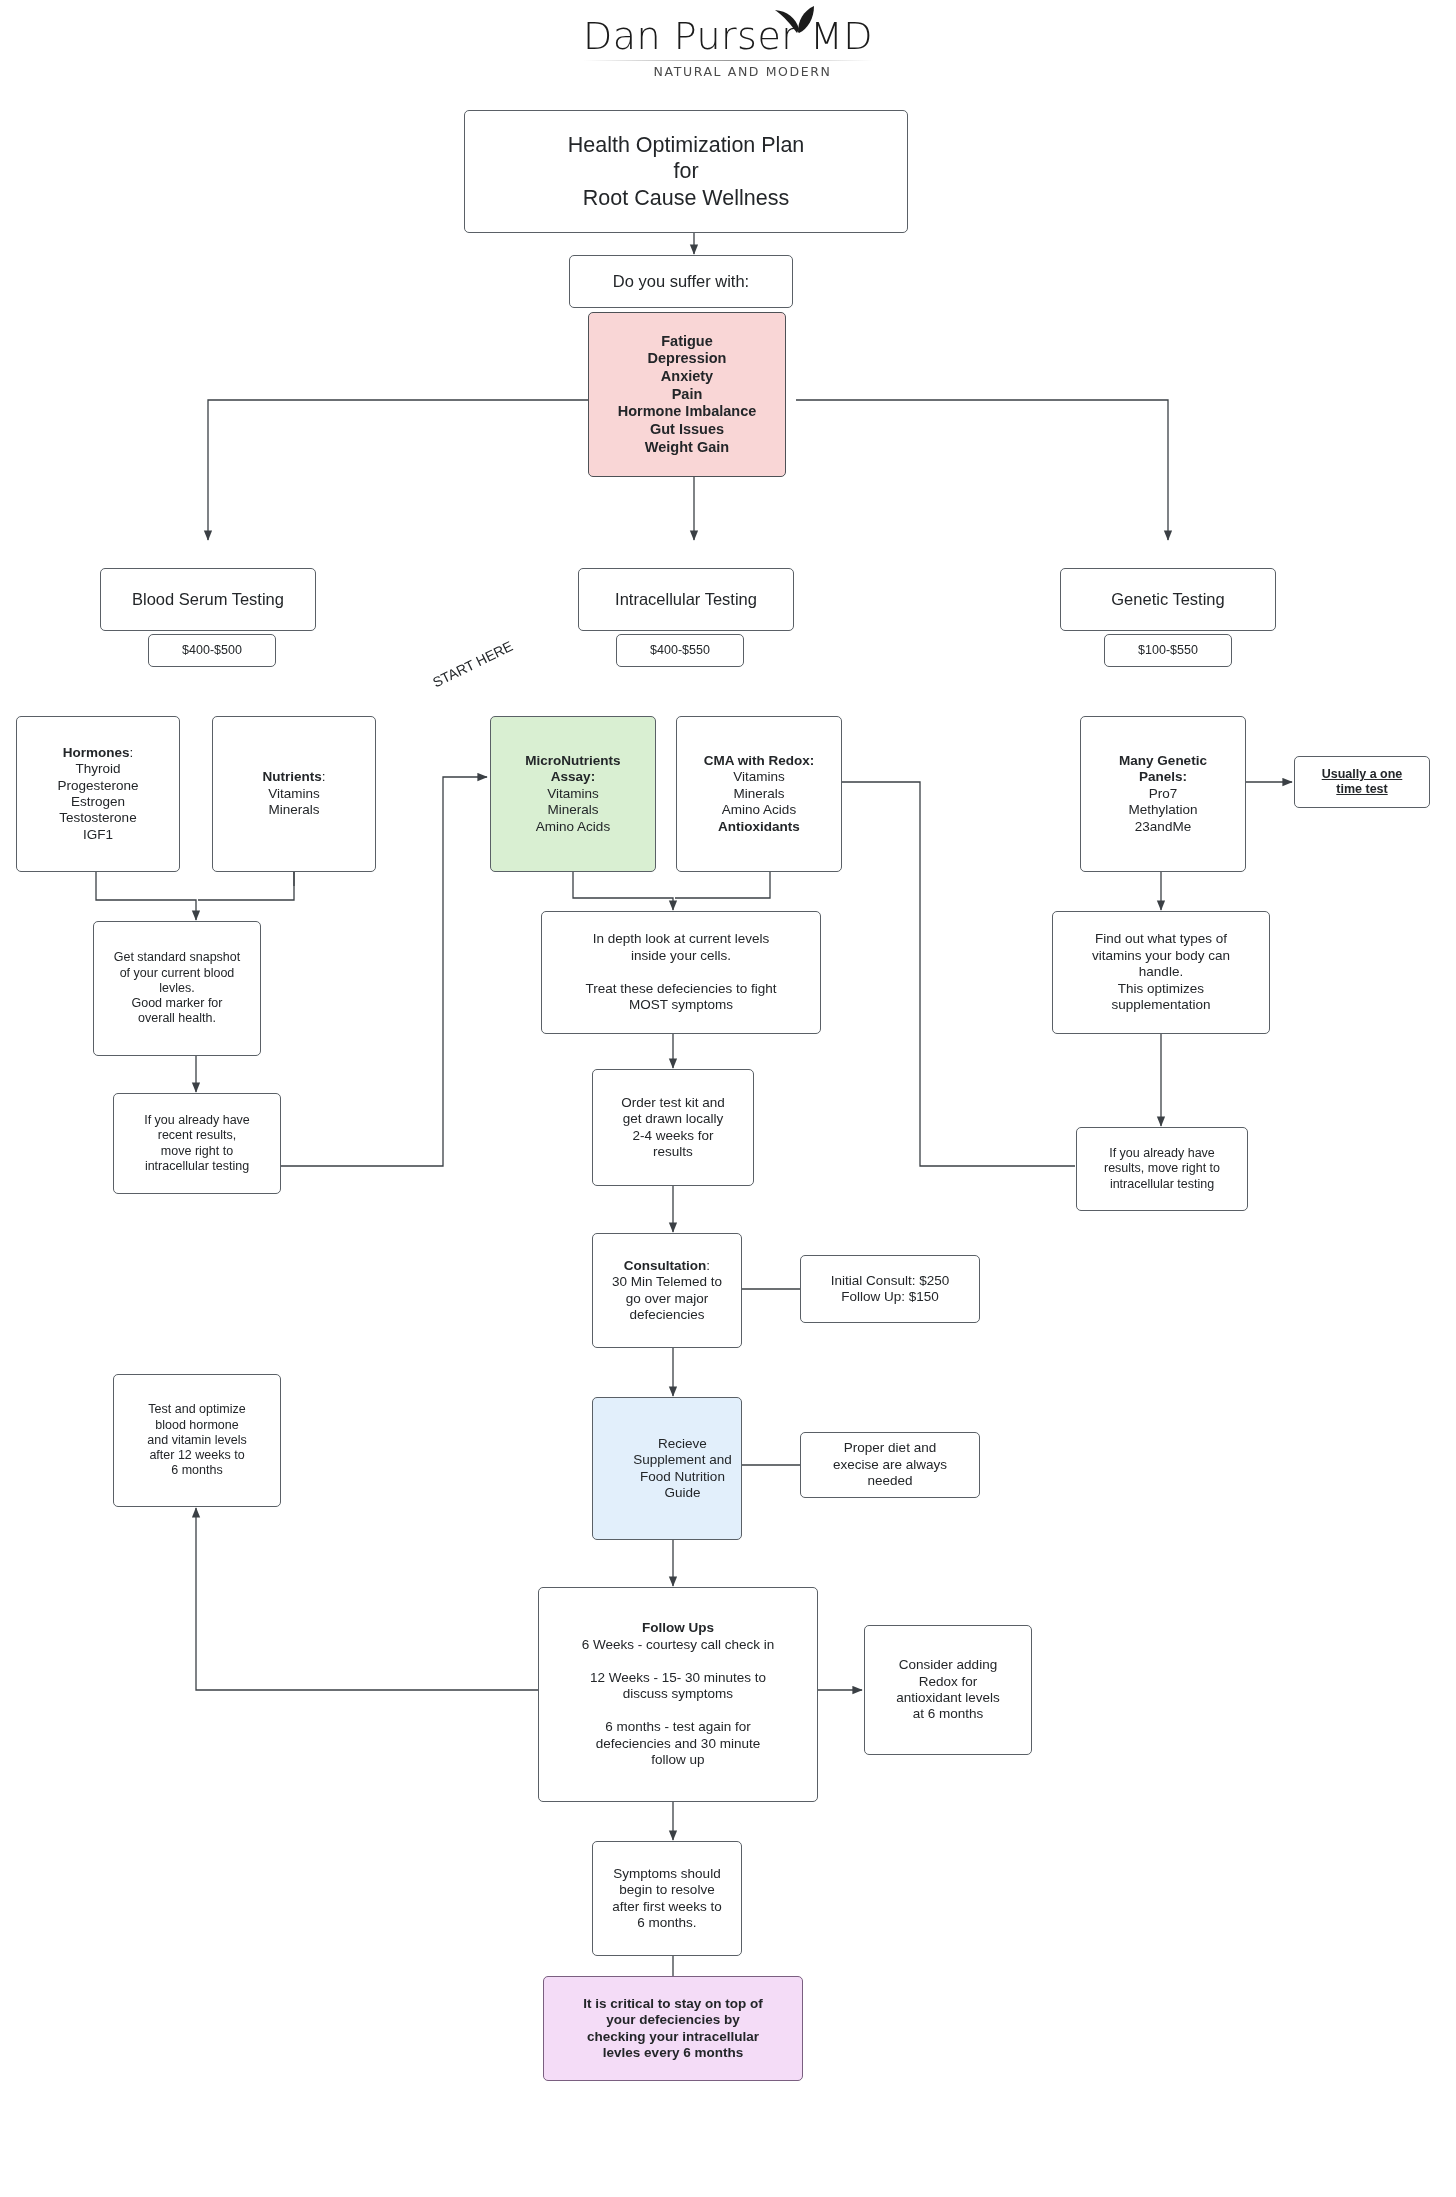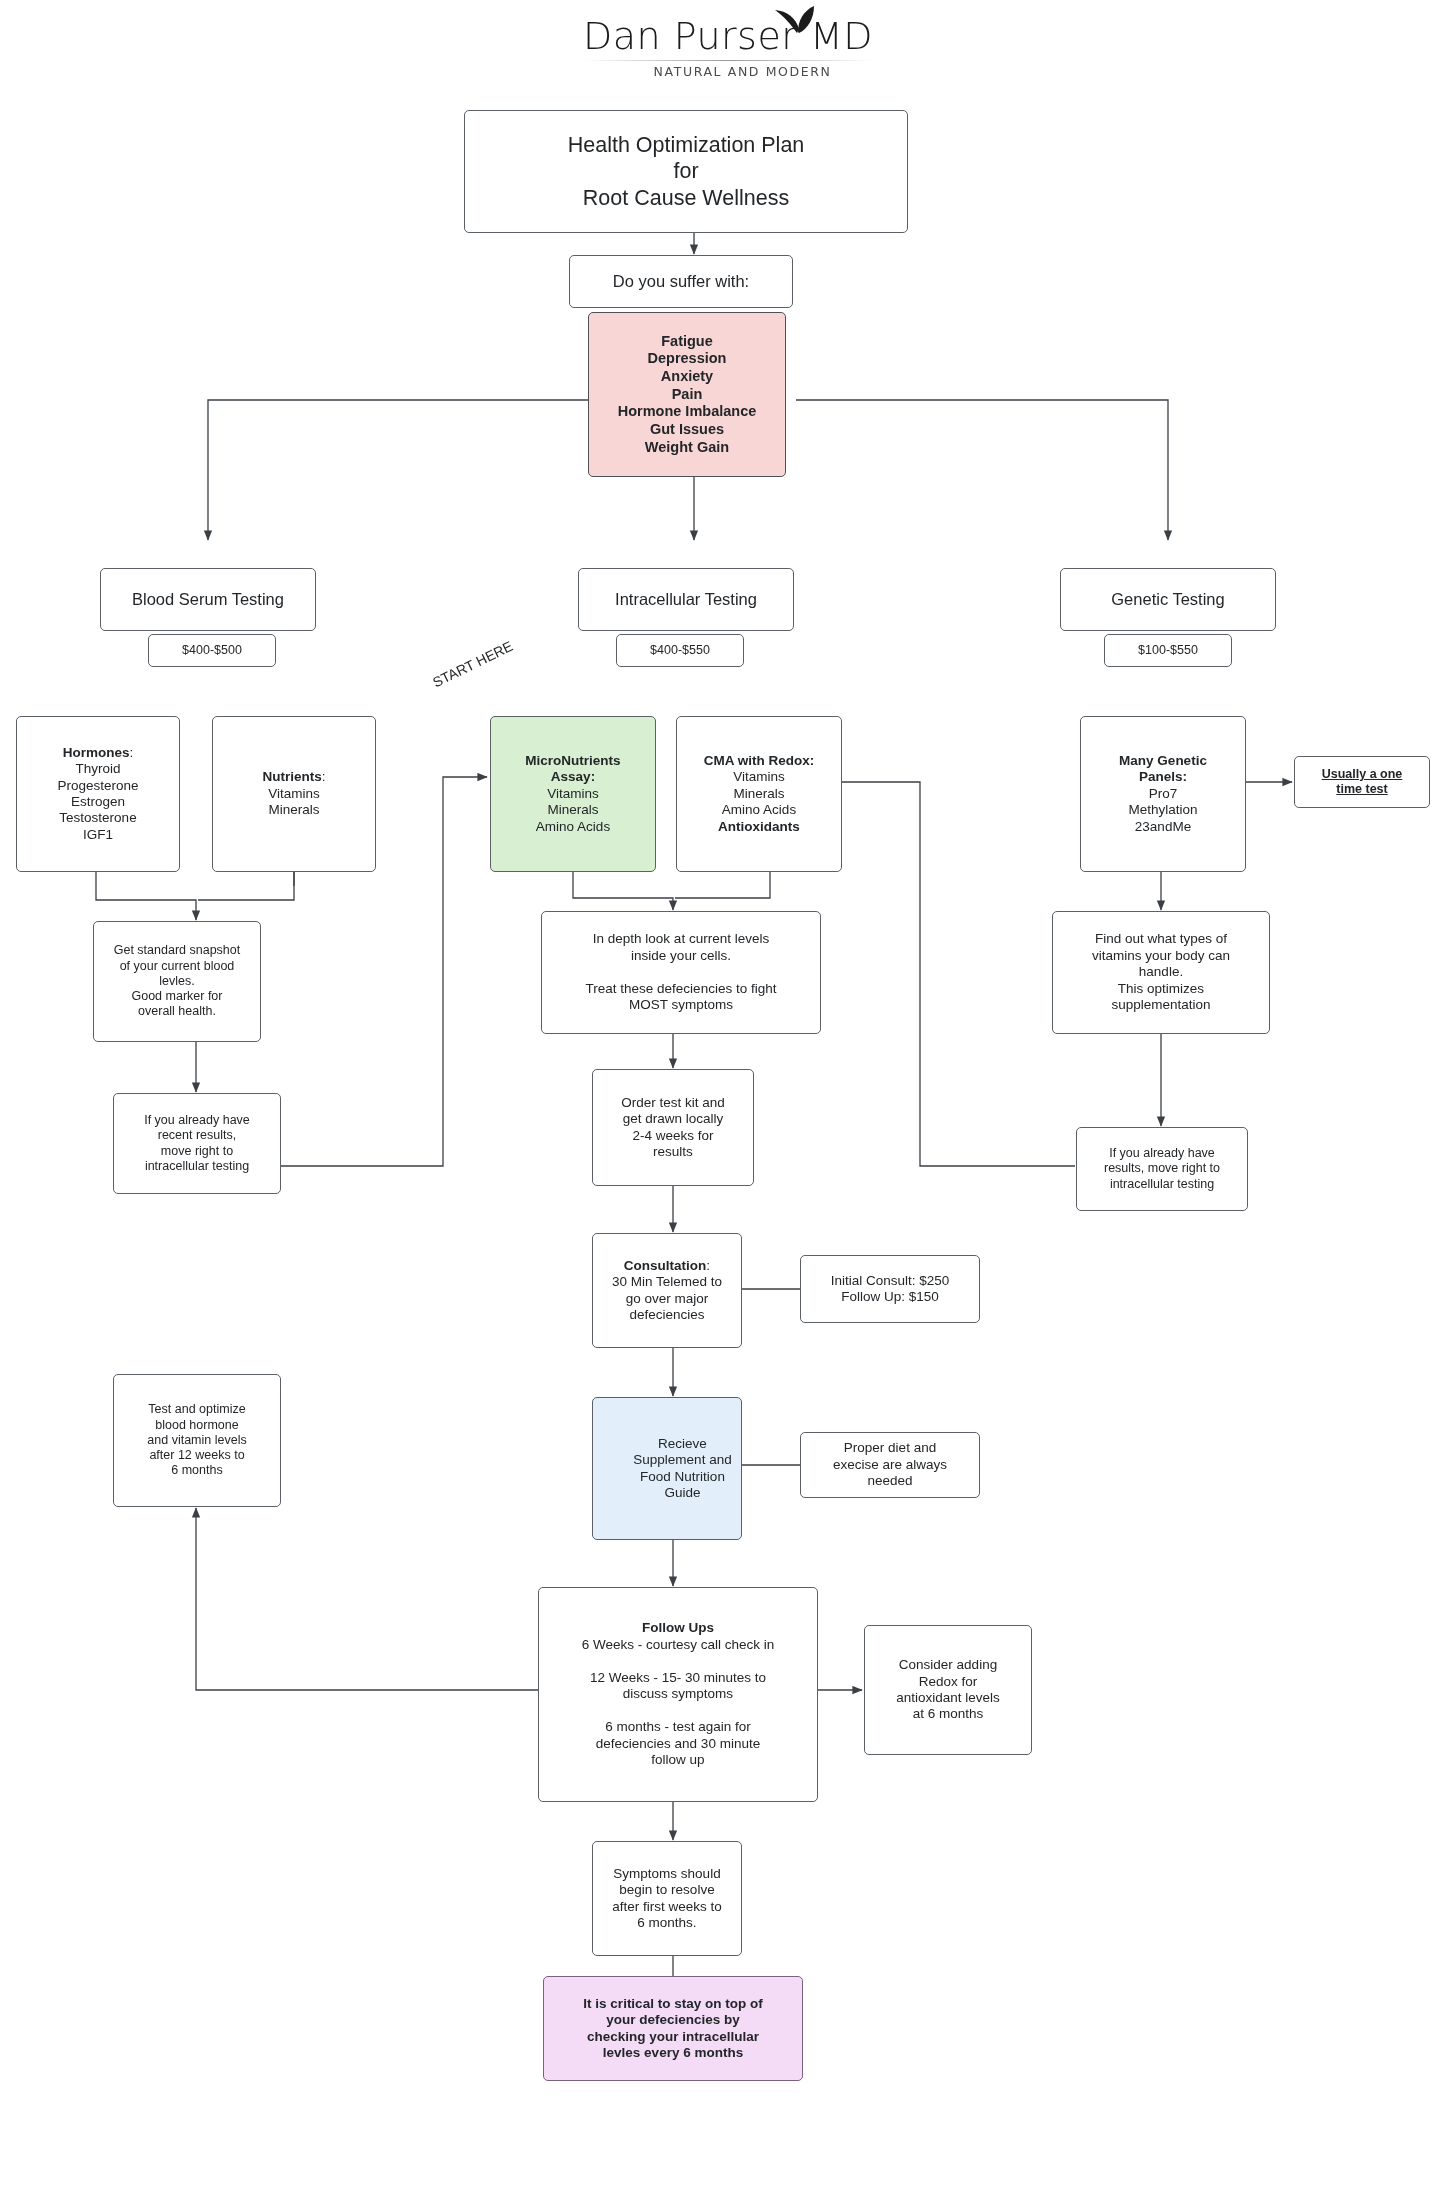--- a/index.html
+++ b/index.html
@@ -179,21 +179,21 @@
 <span>Pro7
 Methylation
 23andMe</span></span>
   </div>
 
   <div class="node fs12 b" style="left:1294px;top:756px;width:136px;height:52px;text-decoration:underline;">
       <span class="txt">Usually a one
 time test</span>
     </div>
 
-  <div class="node fs12" style="left:93px;top:921px;width:168px;height:121px;">
+  <div class="node fs12" style="left:93px;top:921px;width:168px;height:135px;">
       <span class="txt">Get standard snapshot
 of your current blood
 levles.
 Good marker for
 overall health.</span>
     </div>
 
   <div class="node fs13" style="left:541px;top:911px;width:280px;height:123px;">
       <span class="txt">In depth look at current levels
 inside your cells.

